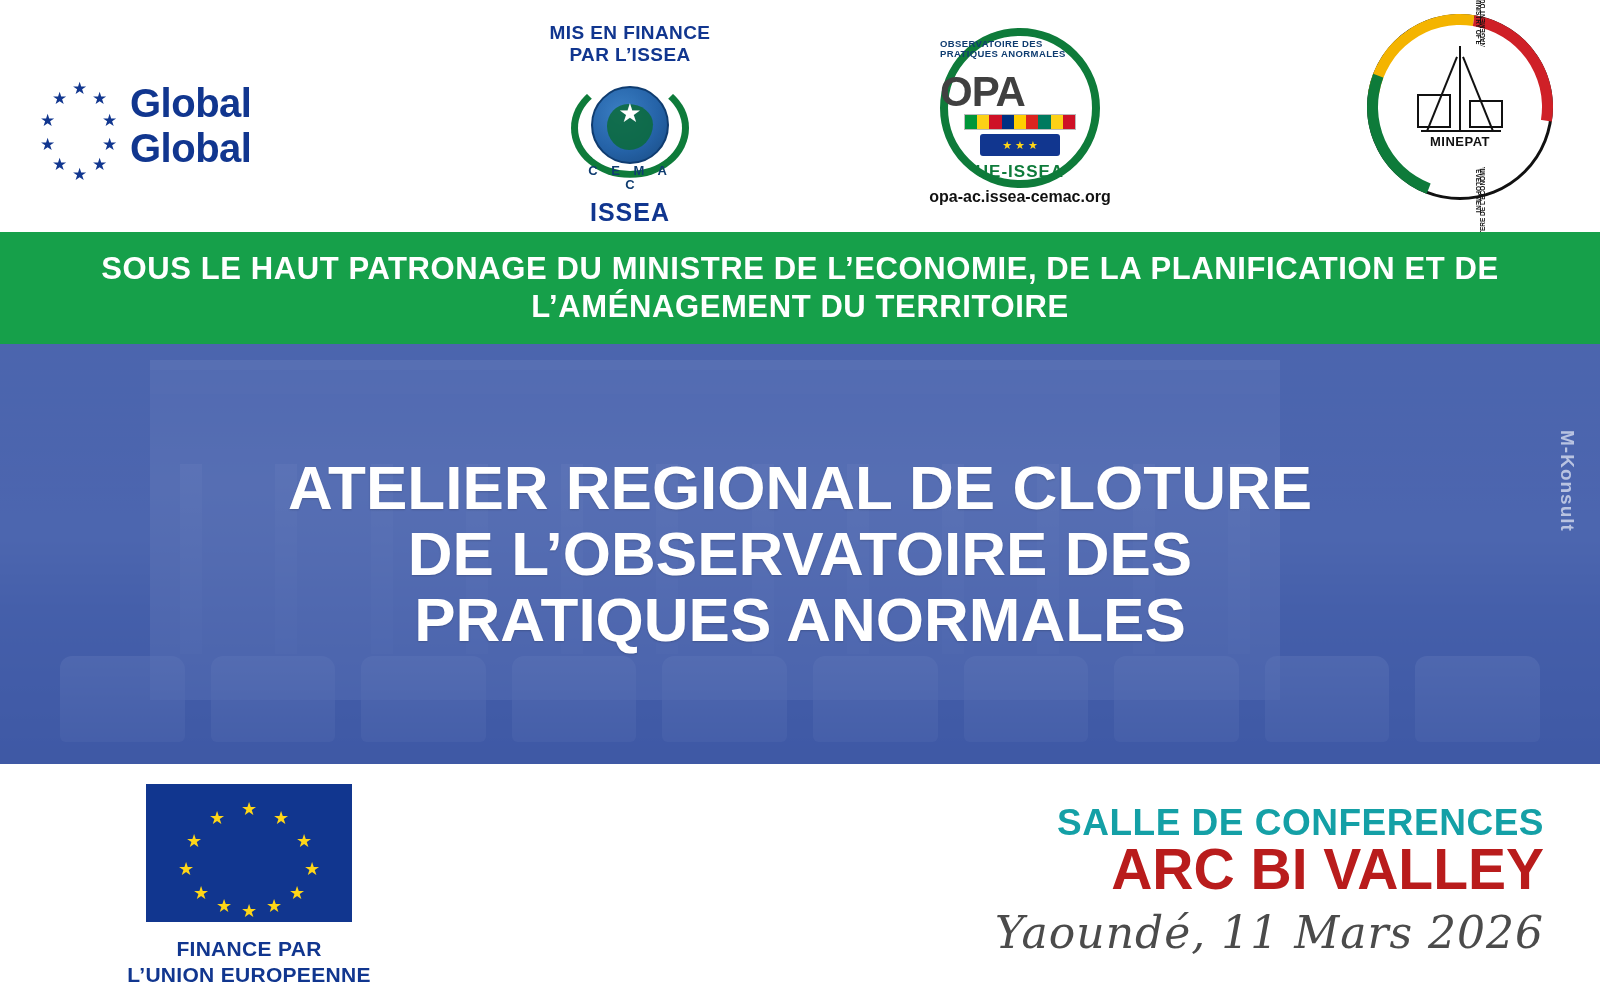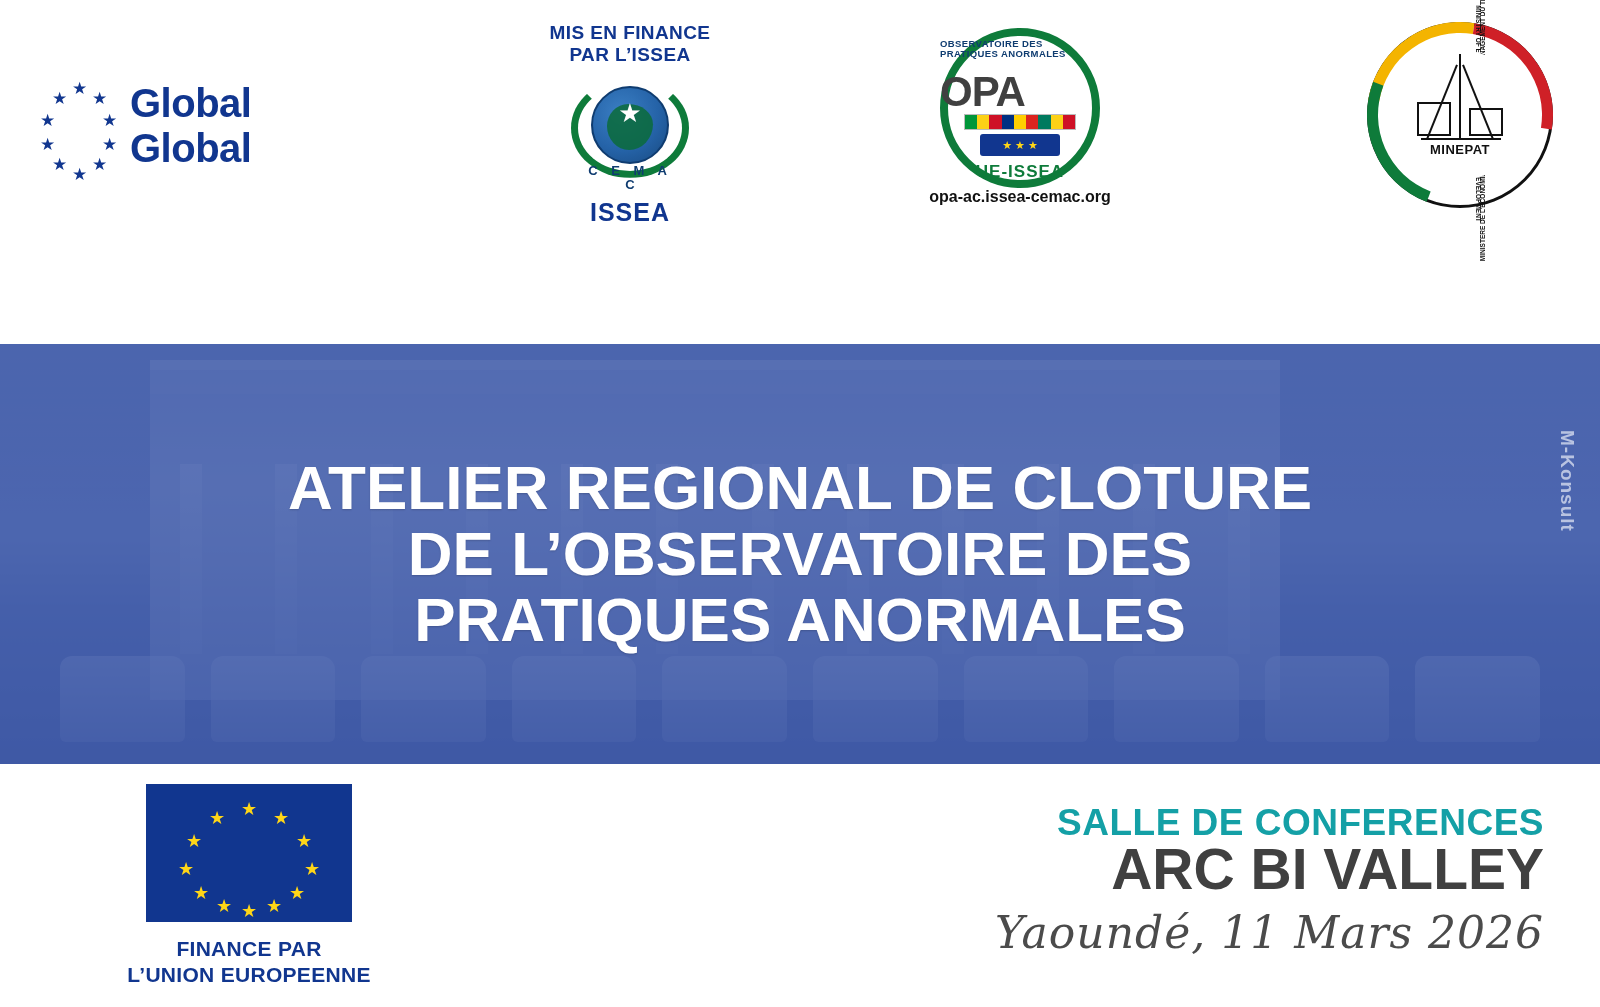--- a/index.html
+++ b/index.html
@@ -112,21 +112,21 @@
   }
   .opa-sub {
     position: absolute; left: 8px; bottom: 6px; width: 160px; text-align: center;
     color: #0e7b3a; font-size: 17px; font-weight: bold; letter-spacing: 1px;
   }
   .opa-url {
     margin-top: 0; color: #111; font-size: 16px; font-weight: bold;
   }
 
   
-  .minepat { position: absolute; left: 1355px; top: 16px; width: 210px; height: 200px; }
+  .minepat { position: absolute; left: 1355px; top: 8px; width: 210px; height: 200px; }
   .minepat-circle {
     position: absolute; left: 12px; top: 6px; width: 186px; height: 186px;
     border-radius: 50%; border: 3px solid #111; background: #fff;
   }
   .minepat-arc {
     position: absolute; left: 12px; top: 6px; width: 186px; height: 186px;
     border-radius: 50%;
     border: 11px solid transparent;
     border-top-color: #f4b400;
     border-right-color: #cf2027;
@@ -266,21 +266,21 @@
     line-height: 1.25; letter-spacing: .3px;
   }
 
   .venue { position: absolute; right: 56px; top: 26px; width: 760px; text-align: right; }
   .venue-line1 {
     color: #14a0a6; font-size: 37px; font-weight: bold; letter-spacing: .5px;
     text-transform: uppercase;
     margin-top: 12px;
   }
   .venue-line2 {
-    color: #404040; font-size: 57px; font-weight: bold; letter-spacing: 0px;
+    color: #b91c1c; font-size: 57px; font-weight: bold; letter-spacing: 0px;
     line-height: 1.04; text-transform: uppercase; margin-top: -4px;
   }
   .venue-date {
     margin-top: 8px;
     color: #4b4b4b; font-size: 44px;
     font-family: "DejaVu Serif", serif;
     font-style: italic; font-weight: normal;
     letter-spacing: 1px;
   }
 </style>
@@ -360,20 +360,23 @@
         <div class="mast-diag1"></div>
         <div class="mast-diag2"></div>
         <div class="mast-l"></div>
         <div class="minepat-box"></div>
         <div class="minepat-box2"></div>
         <div class="minepat-label">MINEPAT</div>
       </div>
     </div>
   </div>
 
+  <div class="green-band">
+    <p>SOUS LE HAUT PATRONAGE DU MINISTRE DE L’ECONOMIE, DE LA PLANIFICATION ET DE L’AMÉNAGEMENT DU TERRITOIRE</p>
+  </div>
 
   <div class="hero">
     <div class="hero-photo">
       <div class="hero-roof"></div>
       <div class="hero-building"></div>
       <div class="hero-cols">
         <i></i>
           <i></i>
           <i></i>
           <i></i>

